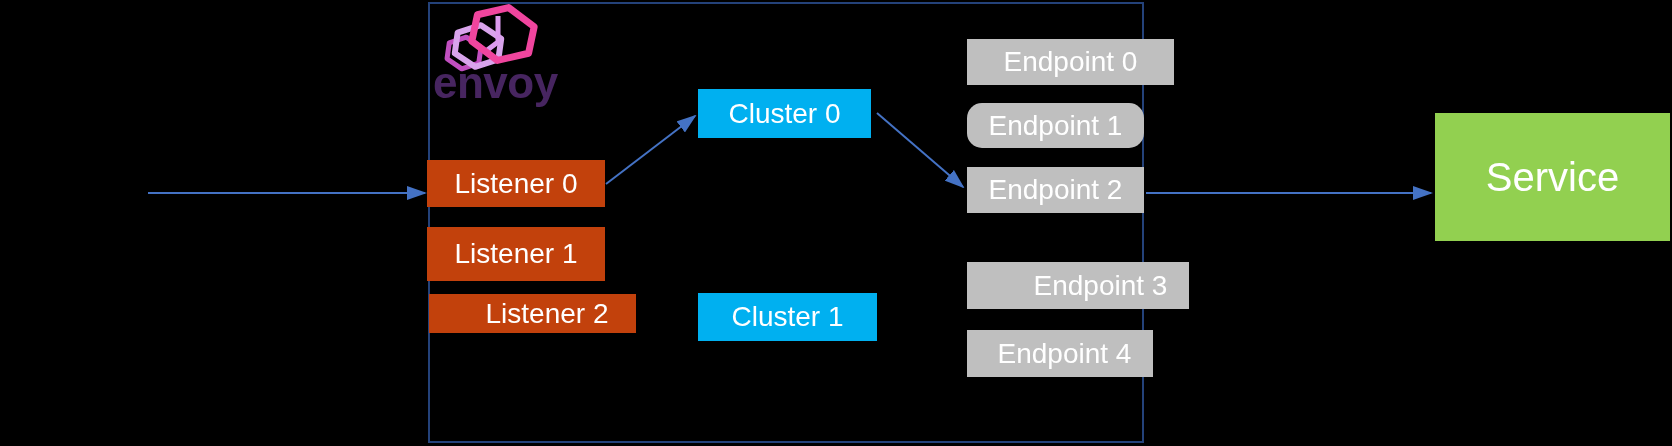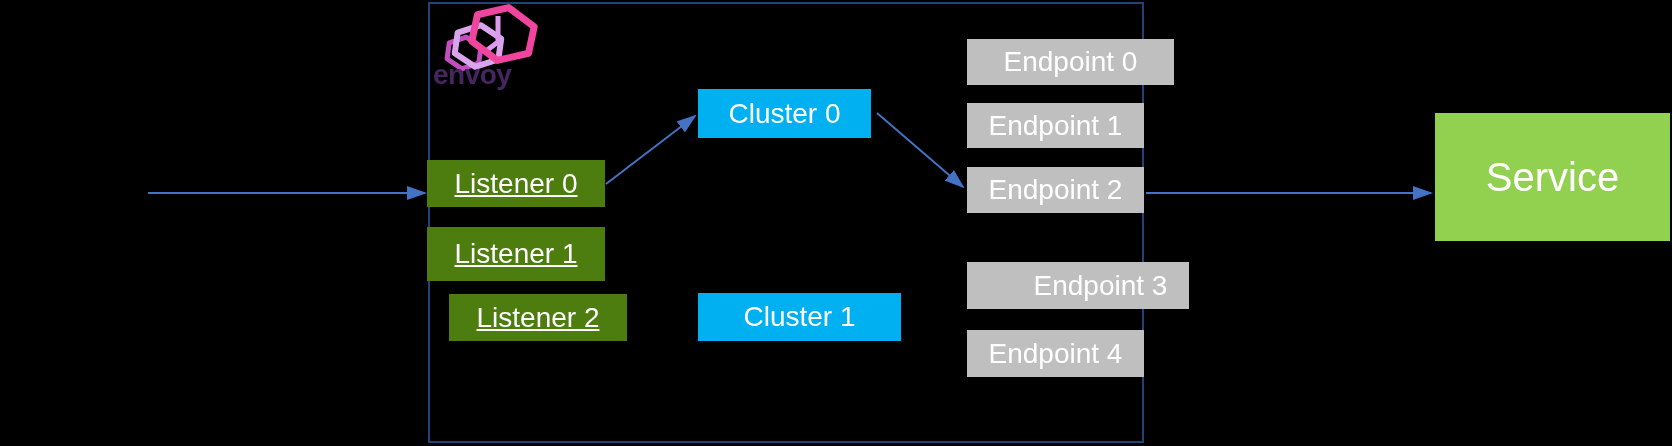--- a/index.html
+++ b/index.html
@@ -35,52 +35,52 @@
   .logo-svg {
     position: absolute;
     left: 438px;
     top: 4px;
     overflow: visible;
   }
   .wordmark {
     position: absolute;
     left: 433px;
     top: 61px;
-    font-size: 28px;
+    font-size: 44px;
     font-weight: 700;
     letter-spacing: -0.5px;
     color: #472560;
     line-height: 1.0;
   }
   .node {
     position: absolute;
     display: flex;
     align-items: center;
     justify-content: center;
     color: #ffffff;
     font-size: 28px;
     font-weight: 400;
     white-space: nowrap;
   }
-  .listener { background: #4d7c0f; text-decoration: underline; }
+  .listener { background: #c2410c; }
   .cluster  { background: #00B0F0; }
   .endpoint { background: #BFBFBF; }
   .service  { background: #92D050; font-size: 40px; }
 
   
   .l0 { left: 427px; top: 160px; width: 178px; height: 47px; }
   .l1 { left: 427px; top: 227px; width: 178px; height: 54px; }
-  .l2 { left: 449px; top: 294px; width: 178px; height: 47px; }
+  .l2 { left: 429px; top: 294px; width: 178px; height: 39px; padding-left: 29px; }
   .c0 { left: 698px; top:  89px; width: 173px; height: 49px; }
-  .c1 { left: 698px; top: 293px; width: 203px; height: 48px; text-align: center; }
+  .c1 { left: 698px; top: 293px; width: 179px; height: 48px; text-align: center; }
   .e0 { left: 967px; top:  39px; width: 207px; height: 46px; }
-  .e1 { left: 967px; top: 103px; width: 177px; height: 45px; }
+  .e1 { left: 967px; top: 103px; width: 177px; height: 45px; border-radius: 15px; }
   .e2 { left: 967px; top: 167px; width: 177px; height: 46px; }
   .e3 { left: 967px; top: 262px; width: 177px; height: 47px; padding-left: 45px; }
-  .e4 { left: 967px; top: 330px; width: 177px; height: 47px; }
+  .e4 { left: 967px; top: 330px; width: 177px; height: 47px; padding-left: 9px; }
   .svc { left: 1435px; top: 113px; width: 235px; height: 128px; }
 </style>
 </head>
 <body>
 
 <div class="canvas">
 
   <svg class="arrows-layer" width="1672" height="446" viewBox="0 0 1672 446">
     <defs>
       <marker id="ah" markerUnits="userSpaceOnUse" markerWidth="20" markerHeight="14" refX="18" refY="7" orient="auto">

